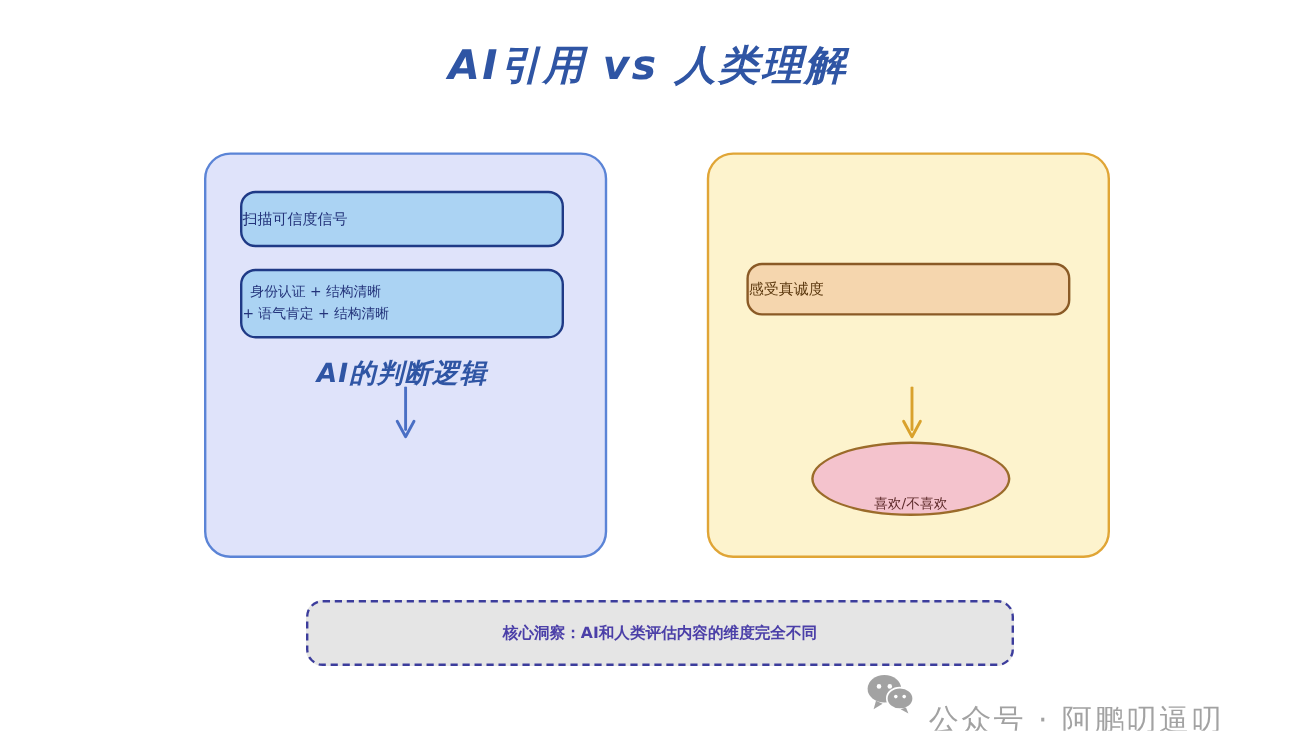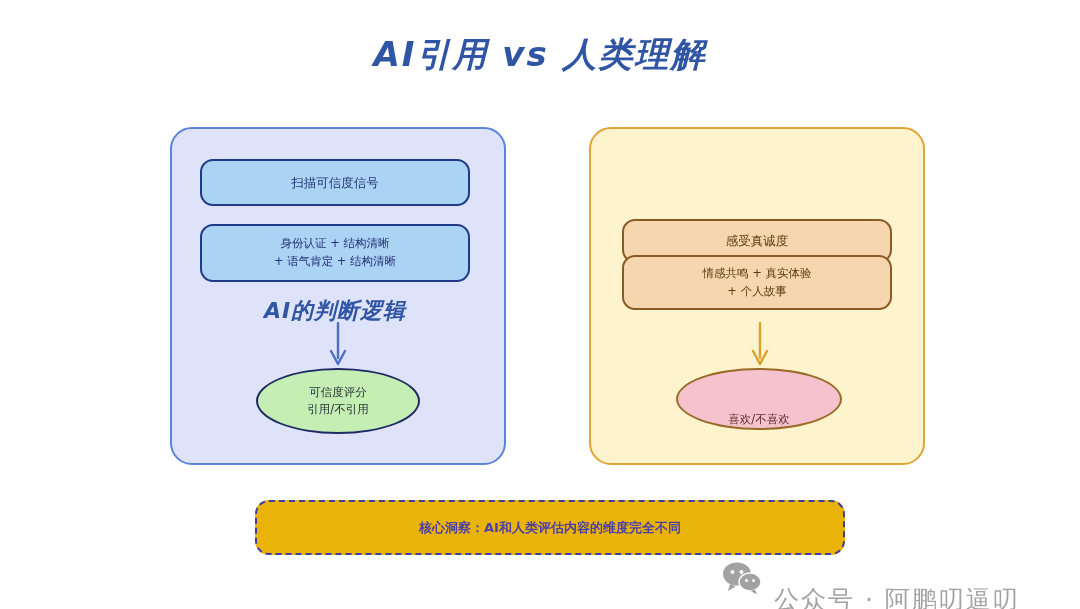--- a/index.html
+++ b/index.html
@@ -59,21 +59,21 @@
     border: 2.5px solid #e0a536;
   }
 
   
   .ibox {
     position: absolute;
     box-sizing: border-box;
     border-radius: 13px;
     display: flex;
     align-items: center;
-    justify-content: center;
+    justify-content: flex-start;
     text-align: center;
     line-height: 1.55;
   }
   .ibox-blue {
     background: #abd3f3;
     border: 2px solid #1f3a86;
     color: #23337a;
   }
   .ibox-peach {
     background: #f5d6ae;
@@ -139,21 +139,21 @@
 
   
   .insight {
     position: absolute;
     left: 255px;
     top: 500px;
     width: 590px;
     height: 55px;
     box-sizing: border-box;
     border-radius: 14px;
-    background: #eab308;
+    background: #e5e5e5;
     border: 2.5px dashed #3c3d9c;
     display: flex;
     align-items: center;
     justify-content: center;
     text-align: center;
     font-size: 13px;
     font-weight: 600;
     color: #4b3fa8;
   }
 
@@ -193,39 +193,27 @@
     </div>
   </div>
 
   <div class="mid-label">AI的判断逻辑</div>
 
   <svg class="arrow" style="left:326px; top:322px;" width="24" height="46" viewBox="0 0 24 46">
     <path d="M12 1 L12 36" stroke="#4a6fc4" stroke-width="2.4" fill="none" stroke-linecap="round"></path>
     <path d="M5 29 L12 42 L19 29" stroke="#4a6fc4" stroke-width="2.4" fill="none" stroke-linecap="round" stroke-linejoin="round"></path>
   </svg>
 
-  <div class="ellipse ellipse-green">
-    <div>
-      <div>可信度评分</div>
-      <div>引用/不引用</div>
-    </div>
-  </div>
 
   <div class="panel panel-right"></div>
 
   <div class="ibox ibox-peach rbox1">
     <span>感受真诚度</span>
   </div>
 
-  <div class="ibox ibox-peach rbox2">
-    <div>
-      <div>情感共鸣 + 真实体验</div>
-      <div>+ 个人故事</div>
-    </div>
-  </div>
 
   <svg class="arrow" style="left:748px; top:322px;" width="24" height="46" viewBox="0 0 24 46">
     <path d="M12 1 L12 36" stroke="#d9a12c" stroke-width="2.4" fill="none" stroke-linecap="round"></path>
     <path d="M5 29 L12 42 L19 29" stroke="#d9a12c" stroke-width="2.4" fill="none" stroke-linecap="round" stroke-linejoin="round"></path>
   </svg>
 
   <div class="ellipse ellipse-pink">
     <div>
       <div>喜欢/不喜欢</div>
     </div>

